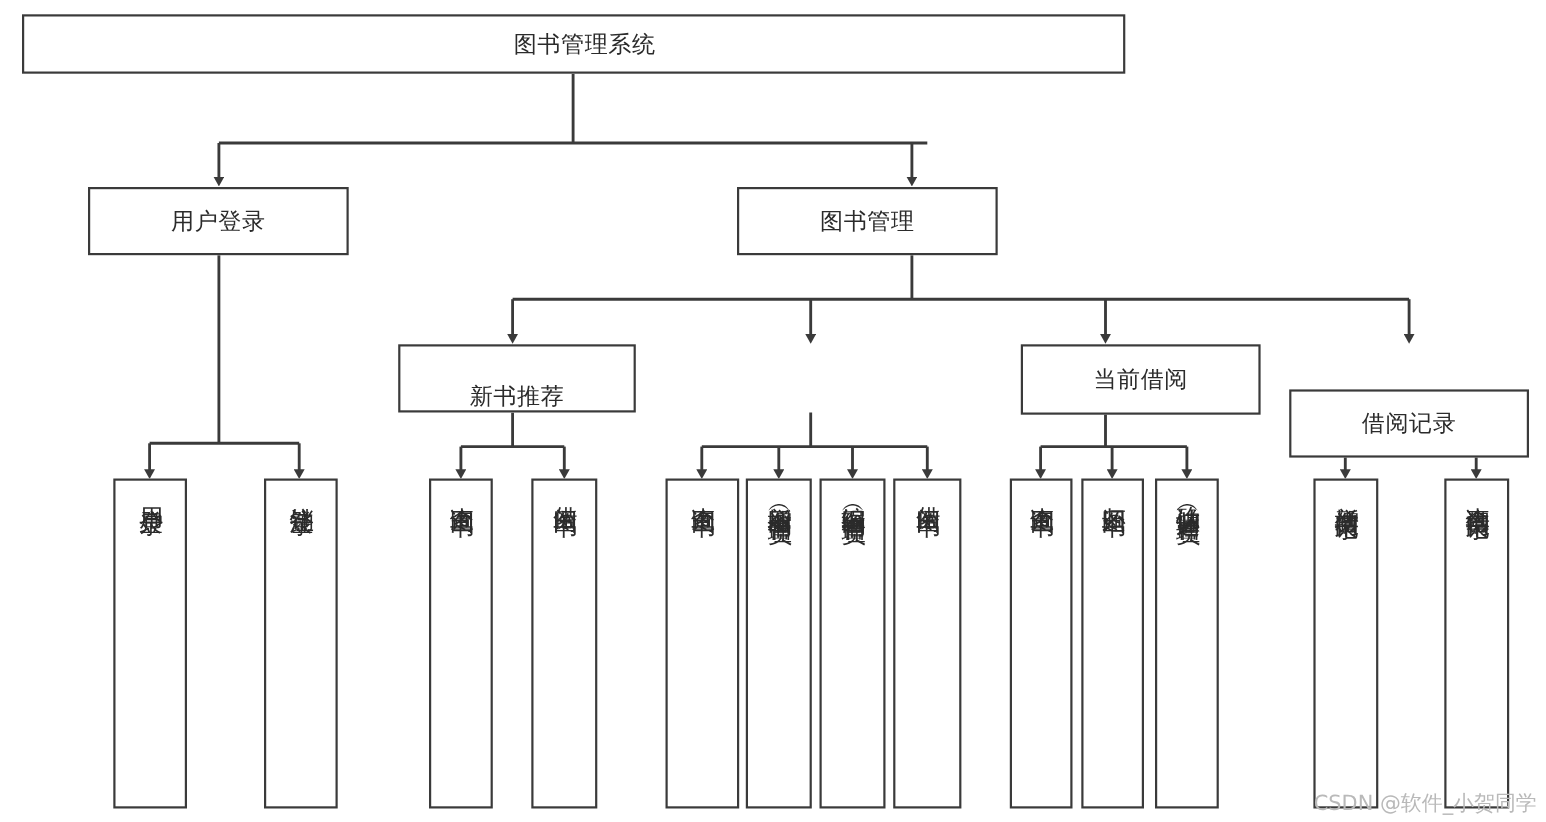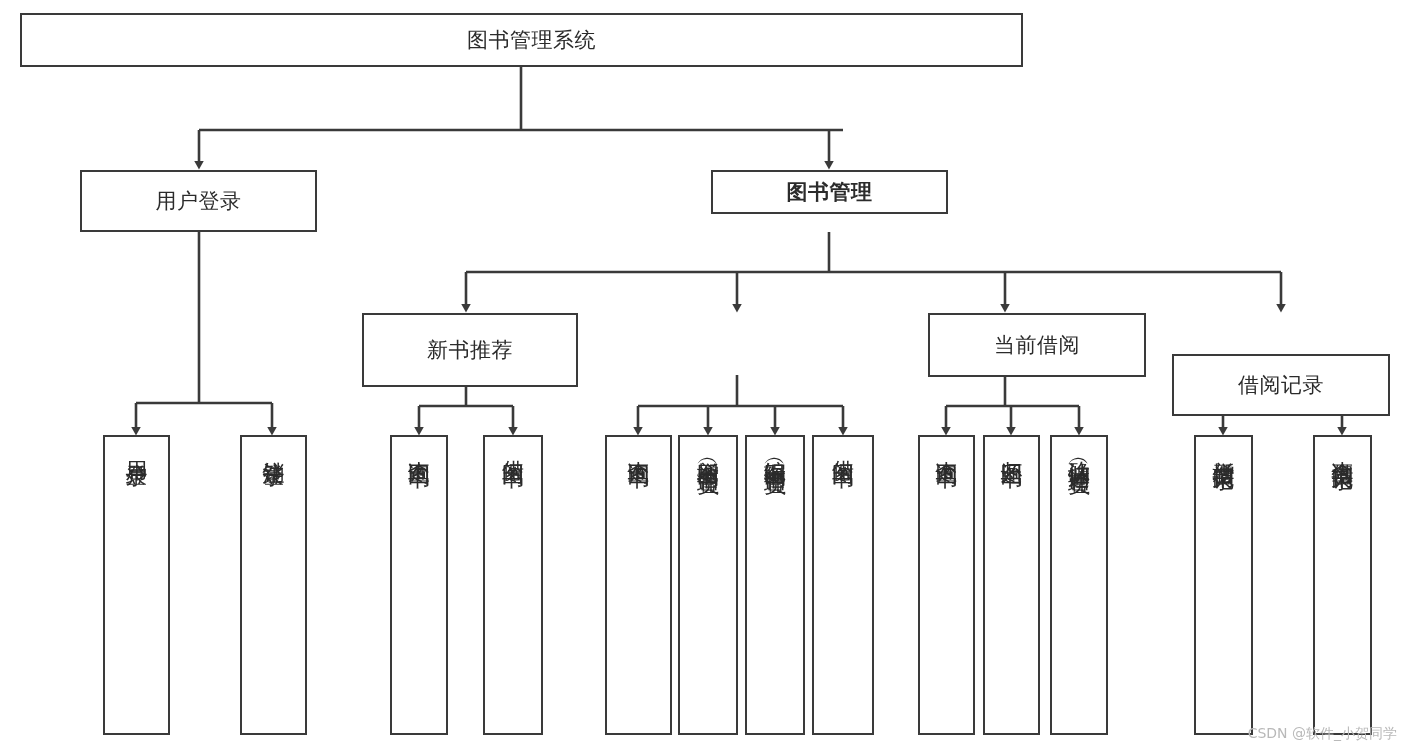--- a/index.html
+++ b/index.html
@@ -54,21 +54,21 @@
     text-orientation: upright;
     font-size: 22px;
     line-height: 1.0;
     letter-spacing: 2px;
     white-space: nowrap;
   }
   .watermark {
     position: absolute;
     right: 8px;
     bottom: 4px;
-    font-size: 14px;
+    font-size: 19px;
     color: #b9b9b9;
     white-space: nowrap;
     font-family: "DejaVu Sans", "Liberation Sans", sans-serif;
   }
 </style>
 </head>
 <body>
 
 <div id="canvas">
 
@@ -122,25 +122,25 @@
     </g>
   </svg>
 
   <div class="node horiz" style="left:20px; top:13px; width:1003px; height:54px;padding-left:20px;">
     <span class="label">图书管理系统</span>
   </div>
 
   <div class="node horiz" style="left:80px; top:170px; width:237px; height:62px;">
     <span class="label">用户登录</span>
   </div>
-  <div class="node horiz" style="left:711px; top:170px; width:237px; height:44px;font-weight:bold;">
+  <div class="node horiz" style="left:670px; top:170px; width:237px; height:62px;">
     <span class="label">图书管理</span>
   </div>
 
-  <div class="node horiz" style="left:362px; top:313px; width:216px; height:74px;">
+  <div class="node horiz" style="left:362px; top:313px; width:216px; height:62px;align-items:flex-end;">
     <span class="label">新书推荐</span>
   </div>
   <div class="node horiz" style="left:928px; top:313px; width:218px; height:64px;">
     <span class="label">当前借阅</span>
   </div>
   <div class="node horiz" style="left:1172px; top:313px; width:218px; height:62px;margin-top:41px;">
     <span class="label">借阅记录</span>
   </div>
 
   <div class="node vert" style="left:103px; top:435px; width:67px; height:300px;">

